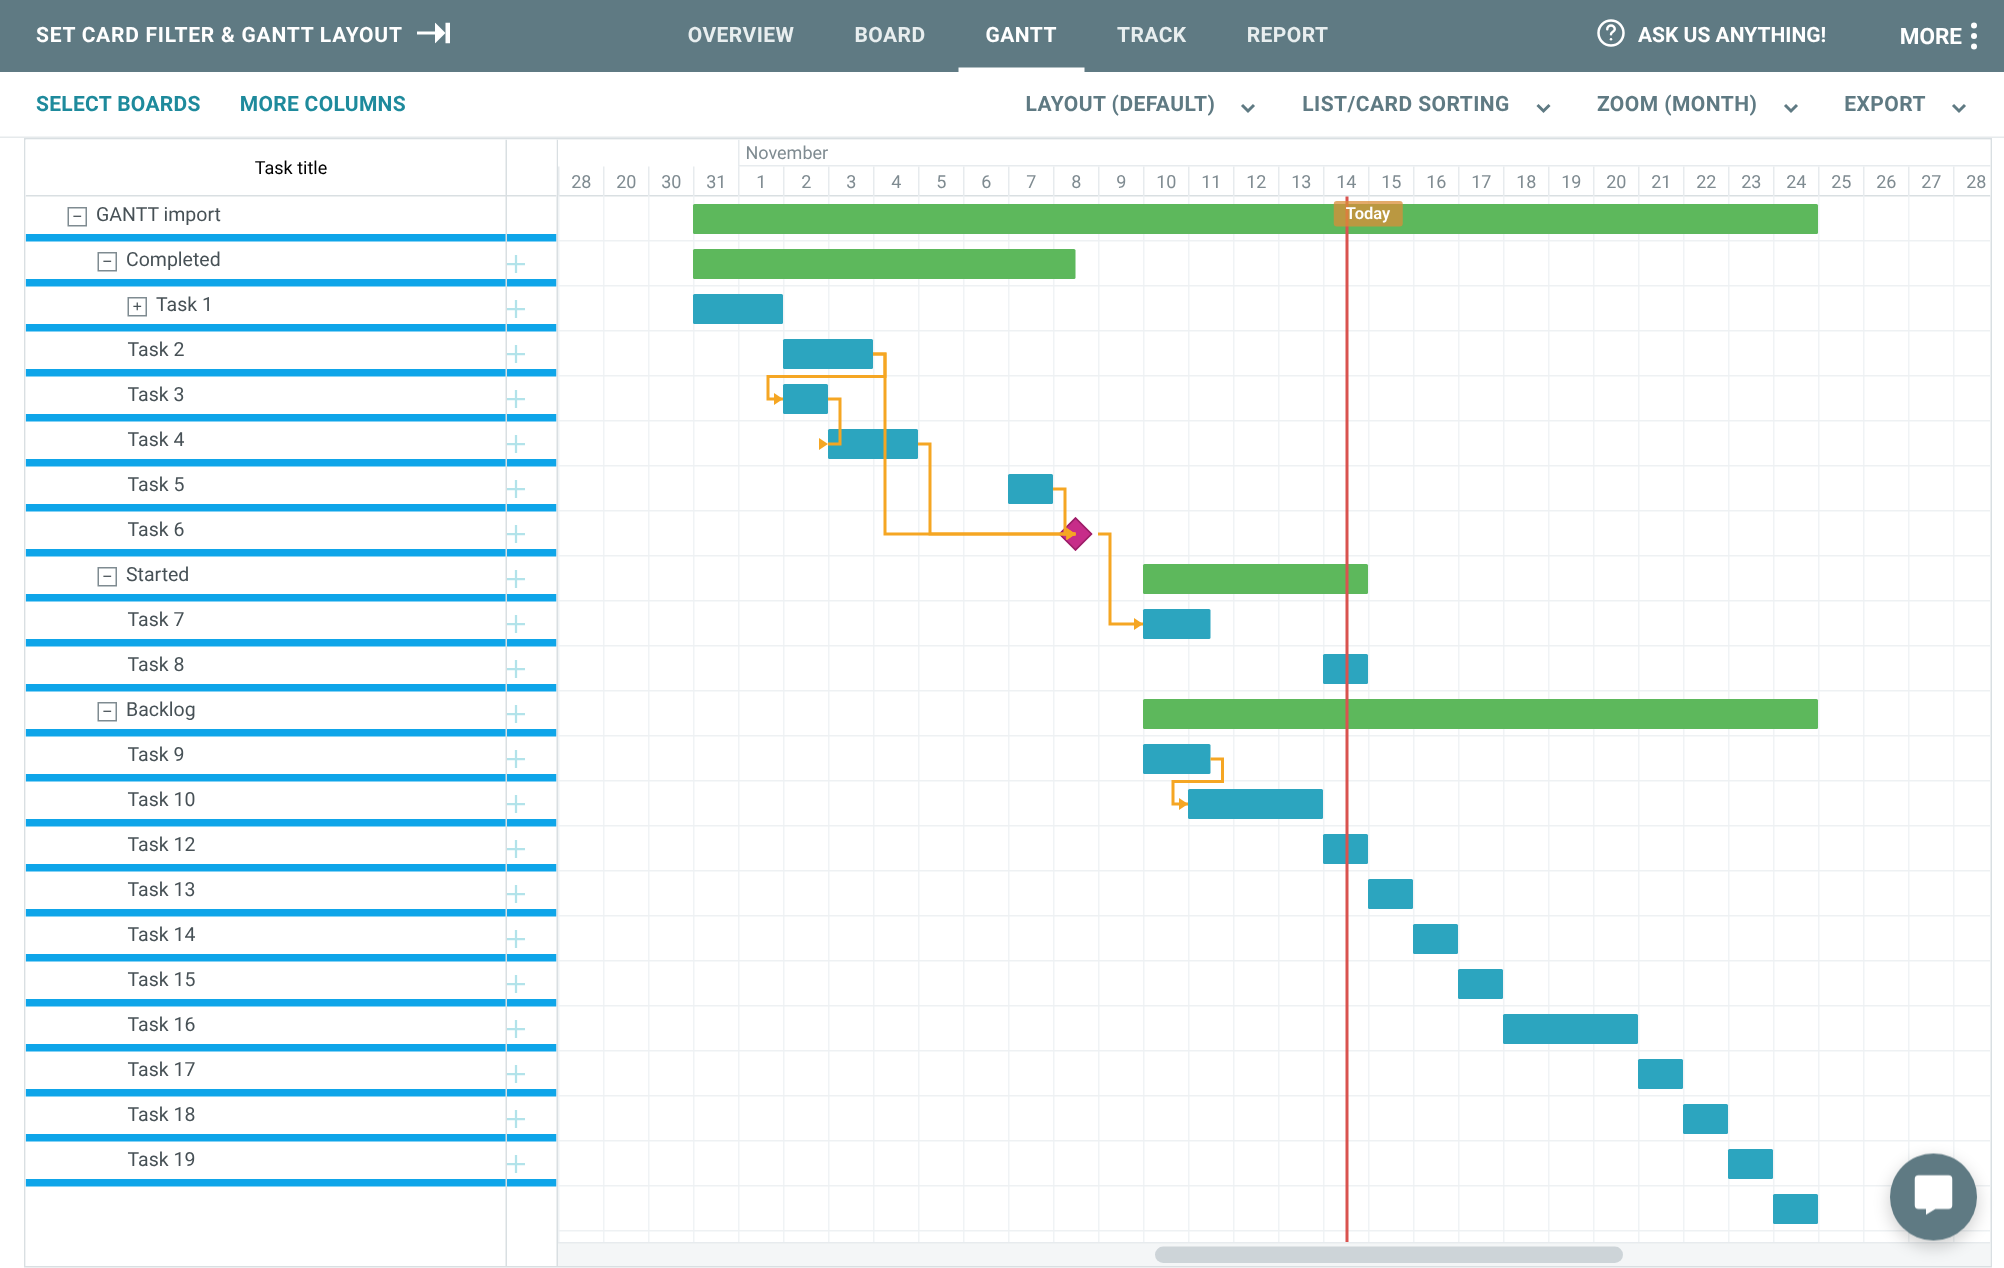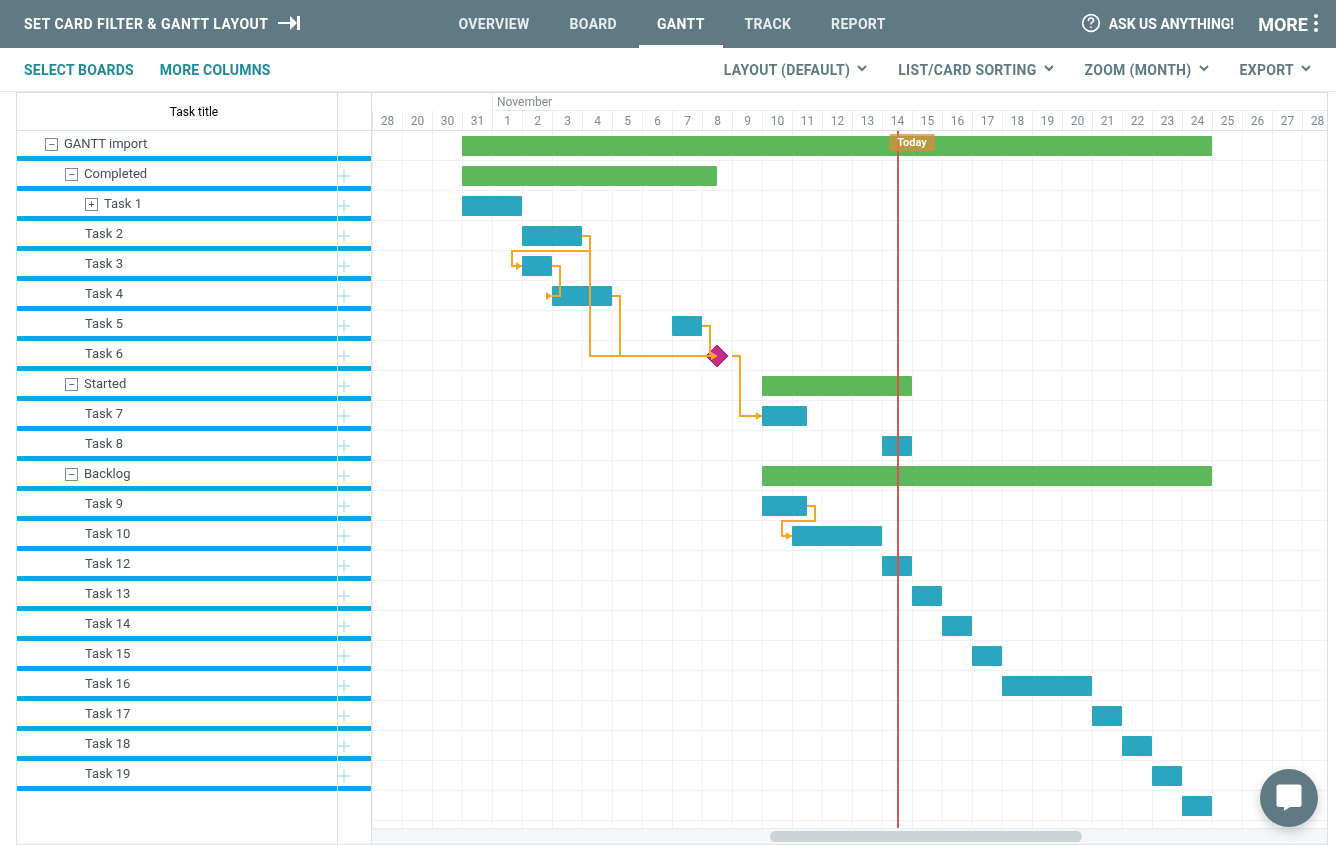--- a/index.html
+++ b/index.html
@@ -6,27 +6,27 @@
 body { background:#fff; color:#555; font-size:13px; overflow:hidden; }
 .topbar { height:48px; background:#5f7a83; display:flex; align-items:center; color:#fff; }
 .filter-btn { padding:0 20px 0 24px; font-weight:700; letter-spacing:.5px; font-size:14px; display:flex; align-items:center; gap:10px; cursor:pointer; }
 .filter-btn svg { fill:#fff; }
 .tab-group { display:flex; gap:4px; margin-left:120px; height:100%; }
 .tab { padding:0 18px; display:flex; align-items:center; color:#e8eeef; font-weight:700; font-size:14px; letter-spacing:.3px; cursor:pointer; height:100%; position:relative; }
 .tab.active { color:#fff; }
 .tab.active::after { content:""; position:absolute; left:0; right:0; bottom:0; height:3px; background:#fff; }
 .top-right { margin-left:auto; display:flex; align-items:center; gap:18px; padding-right:12px; }
 .ask-btn { display:flex; align-items:center; gap:8px; font-weight:700; font-size:14px; color:#fff; cursor:pointer; }
-.more-btn { display:flex; gap:6px; font-weight:700; font-size:18px; color:#fff; cursor:pointer; padding:0 6px; }
+.more-btn { display:flex; gap:6px; font-weight:700; font-size:15px; color:#fff; cursor:pointer; padding:0 6px;margin-left:25px; }
 .dotcol { display:flex; flex-direction:column; gap:3px; }
 .dot { width:4px; height:4px; border-radius:50%; background:#fff; }
 .subbar { height:44px; display:flex; align-items:center; padding:0 24px; border-bottom:1px solid #e6eaec; background:#fff; }
 .sub-link { color:#1e8a9c; font-weight:700; font-size:14px; letter-spacing:.2px; cursor:pointer; margin-right:26px; }
 .sub-right { margin-left:auto; display:flex; gap:30px; }
-.sub-dd { color:#5f7a83; font-weight:700; font-size:14px; letter-spacing:.3px; cursor:pointer; display:flex; align-items:flex-start; gap:6px; }
+.sub-dd { color:#5f7a83; font-weight:700; font-size:14px; letter-spacing:.3px; cursor:pointer; display:flex; align-items:flex-end; gap:16px; }
 .sub-dd svg { stroke:#5f7a83; }
 .gantt-wrap { position:absolute; top:92px; bottom:0; left:0; right:0; border:1px solid #d9dfe2; background:#fff; margin:0 8px 0 16px; overflow:hidden; }
 .left-pane { position:absolute; left:0; top:0; bottom:0; width:355px; border-right:1px solid #d9dfe2; background:#fff; z-index:2; }
 .col-split { position:absolute; left:320px; top:0; bottom:0; width:1px; background:#d9dfe2; z-index:3; }
 .left-header { height:38px; border-bottom:1px solid #d9dfe2; display:flex; align-items:center; justify-content:center; font-size:12px; color:#000000; background:#fff; }
 .task-rows { position:absolute; top:38px; left:0; right:0; bottom:16px; overflow:hidden; }
 .task-row { height:30px; border-bottom:5px solid #0ea5e9; display:flex; align-items:center; position:relative; font-size:13px; color:#475156; }
 .task-row .indent-0 { padding-left:28px; }
 .task-row .indent-1 { padding-left:48px; }
 .task-row .indent-2 { padding-left:68px; }

